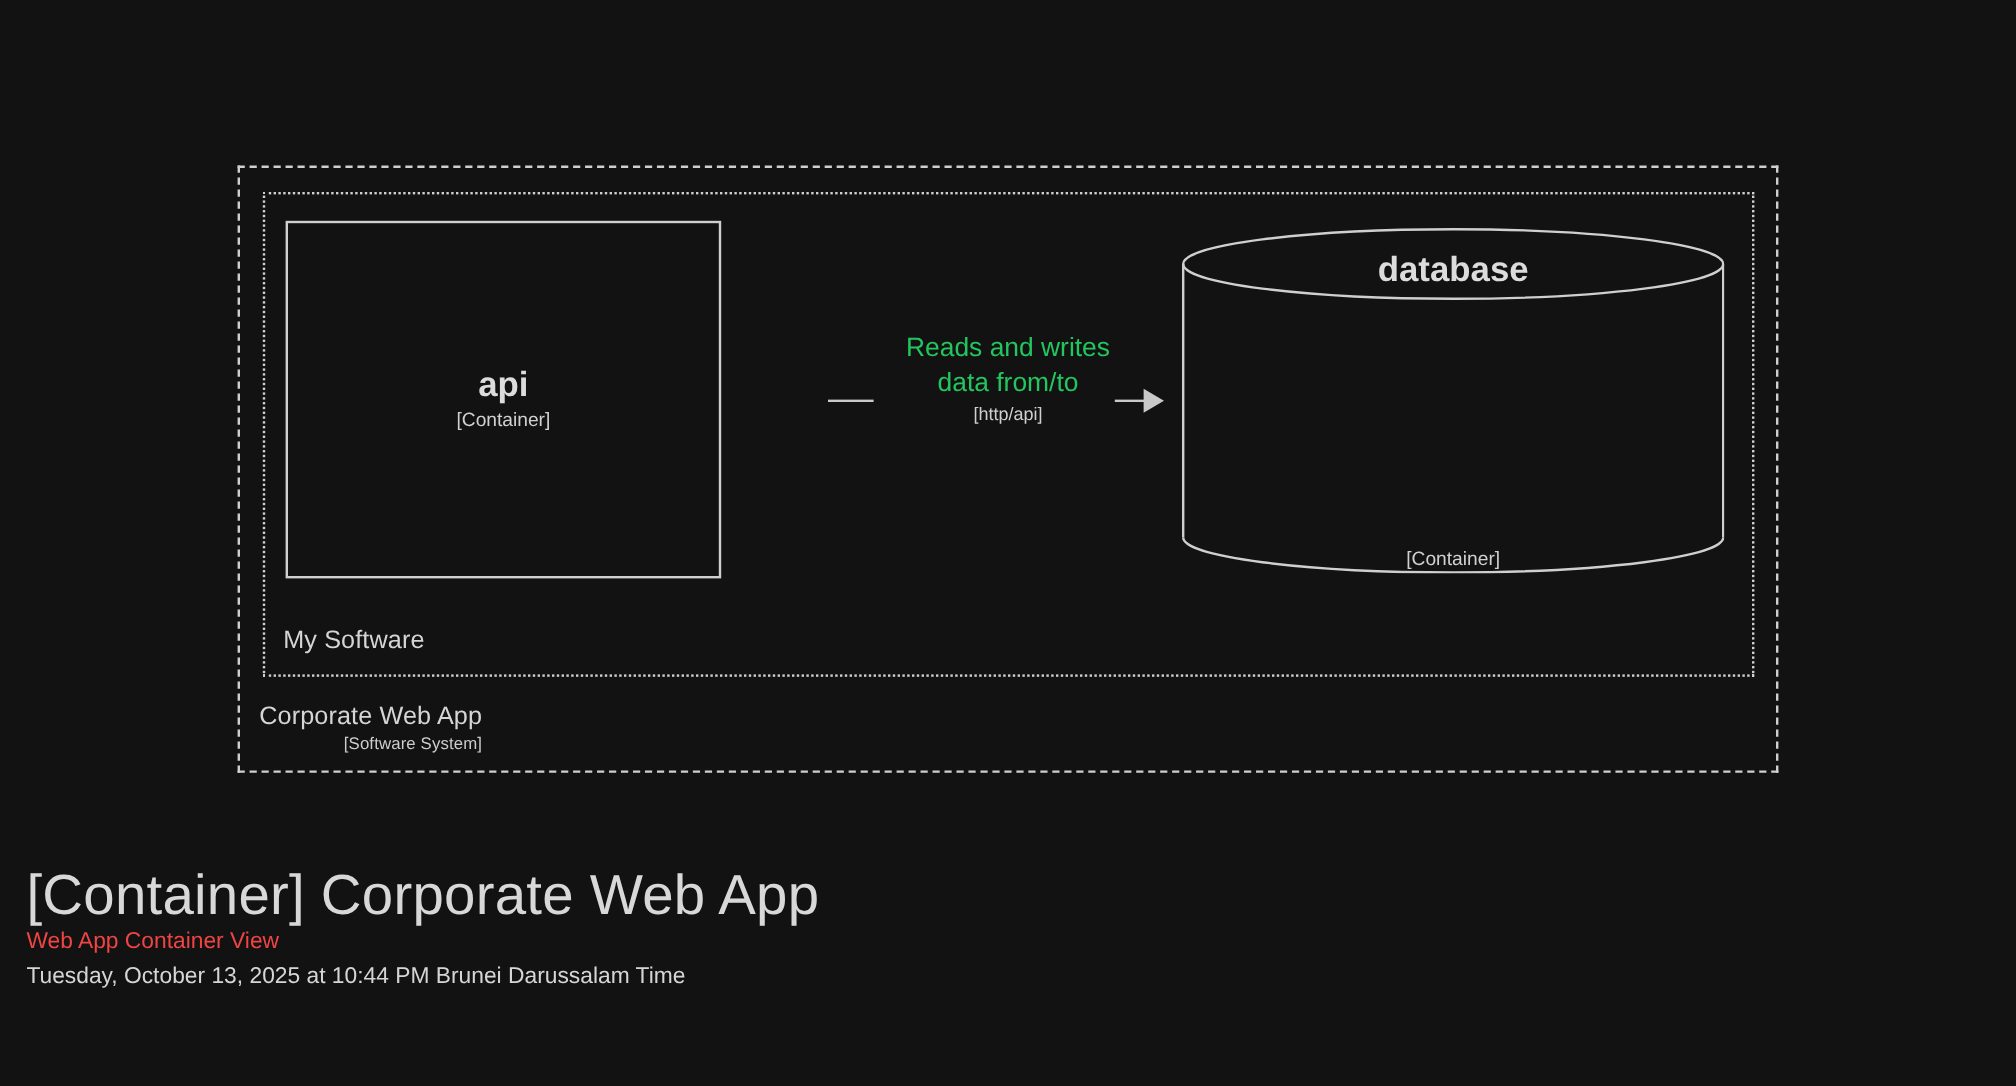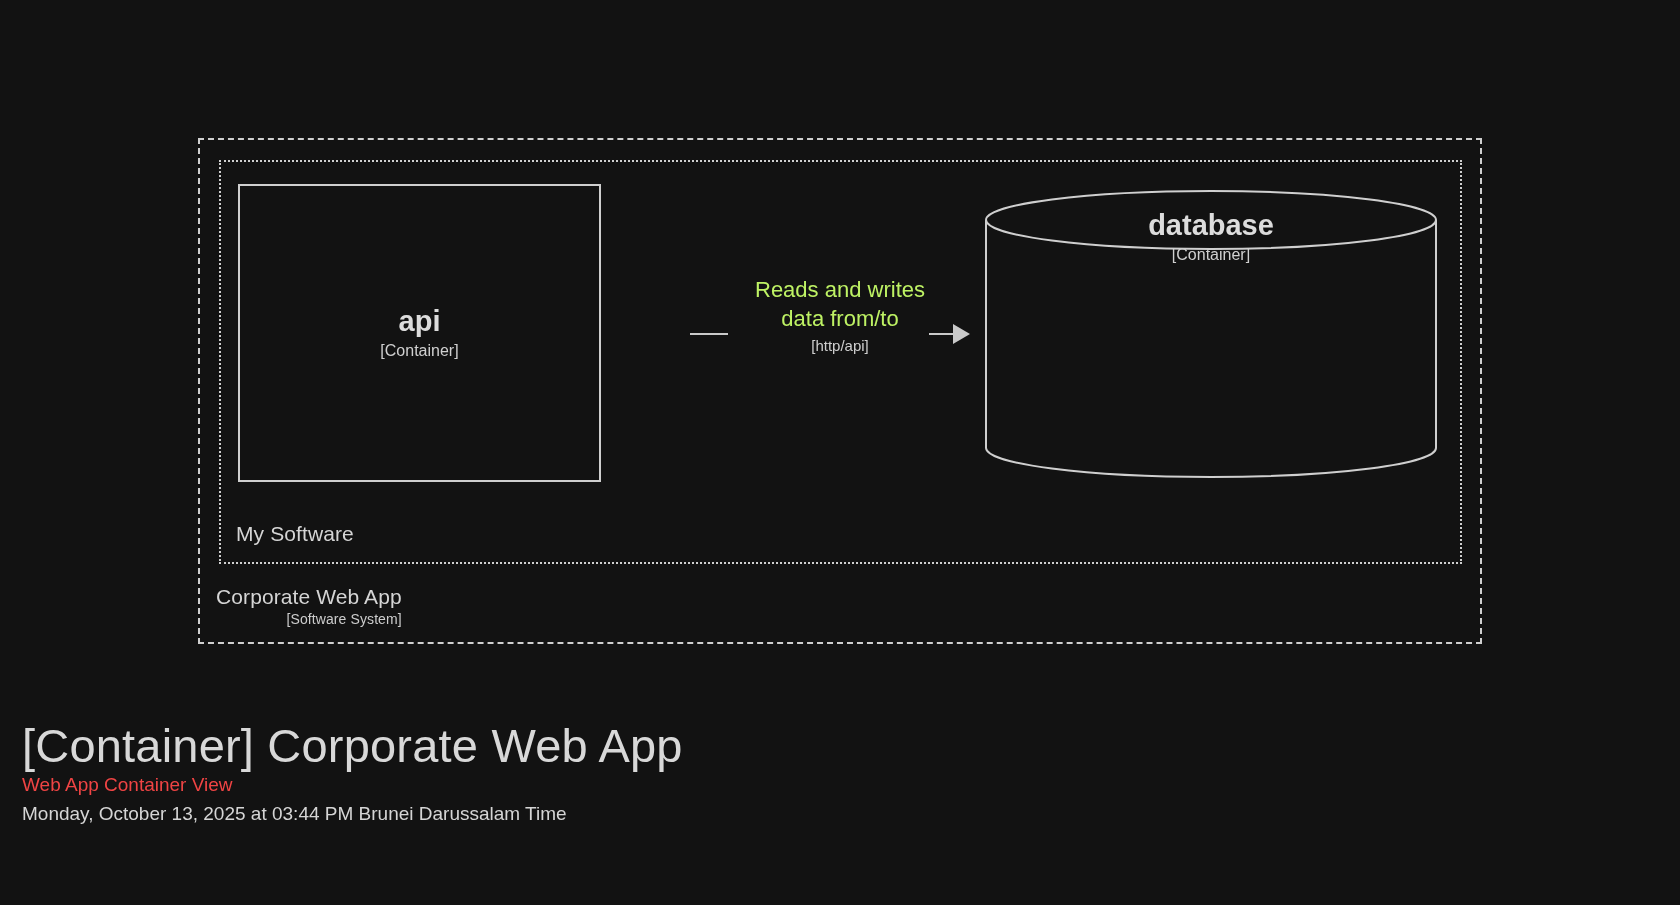--- a/index.html
+++ b/index.html
@@ -119,21 +119,21 @@
   }
   #db-text {
     position: absolute;
     left: 0;
     top: 0;
     width: 452px;
     height: 288px;
     display: flex;
     flex-direction: column;
     align-items: center;
-    justify-content: flex-start;
+    justify-content: space-between;
     padding-top: 18px;
     box-sizing: border-box;
   }
 
   
   #relationship {
     position: absolute;
     left: 690px;
     top: 290px;
     width: 300px;
@@ -168,21 +168,21 @@
   #rel-labels {
     position: absolute;
     left: 25px;
     top: -15px;
     width: 250px;
     text-align: center;
   }
   .rel-description {
     font-size: 22px;
     line-height: 29px;
-    color: #bef264;
+    color: #22c55e;
     white-space: pre-line;
   }
   .rel-technology {
     font-size: 15px;
     line-height: 20px;
     color: #cfcfcf;
     margin-top: 3px;
   }
 
   
@@ -255,16 +255,16 @@
     <div id="rel-labels">
       <div class="rel-description">Reads and writes
 data from/to</div>
       <div class="rel-technology">[http/api]</div>
     </div>
   </div>
 
   <div id="footer">
     <div class="title">[Container] Corporate Web App</div>
     <div class="subtitle">Web App Container View</div>
-    <div class="timestamp">Monday, October 13, 2025 at 03:44 PM Brunei Darussalam Time</div>
+    <div class="timestamp">Tuesday, October 13, 2025 at 10:44 PM Brunei Darussalam Time</div>
   </div>
 
 </div>
 
 </body></html>

